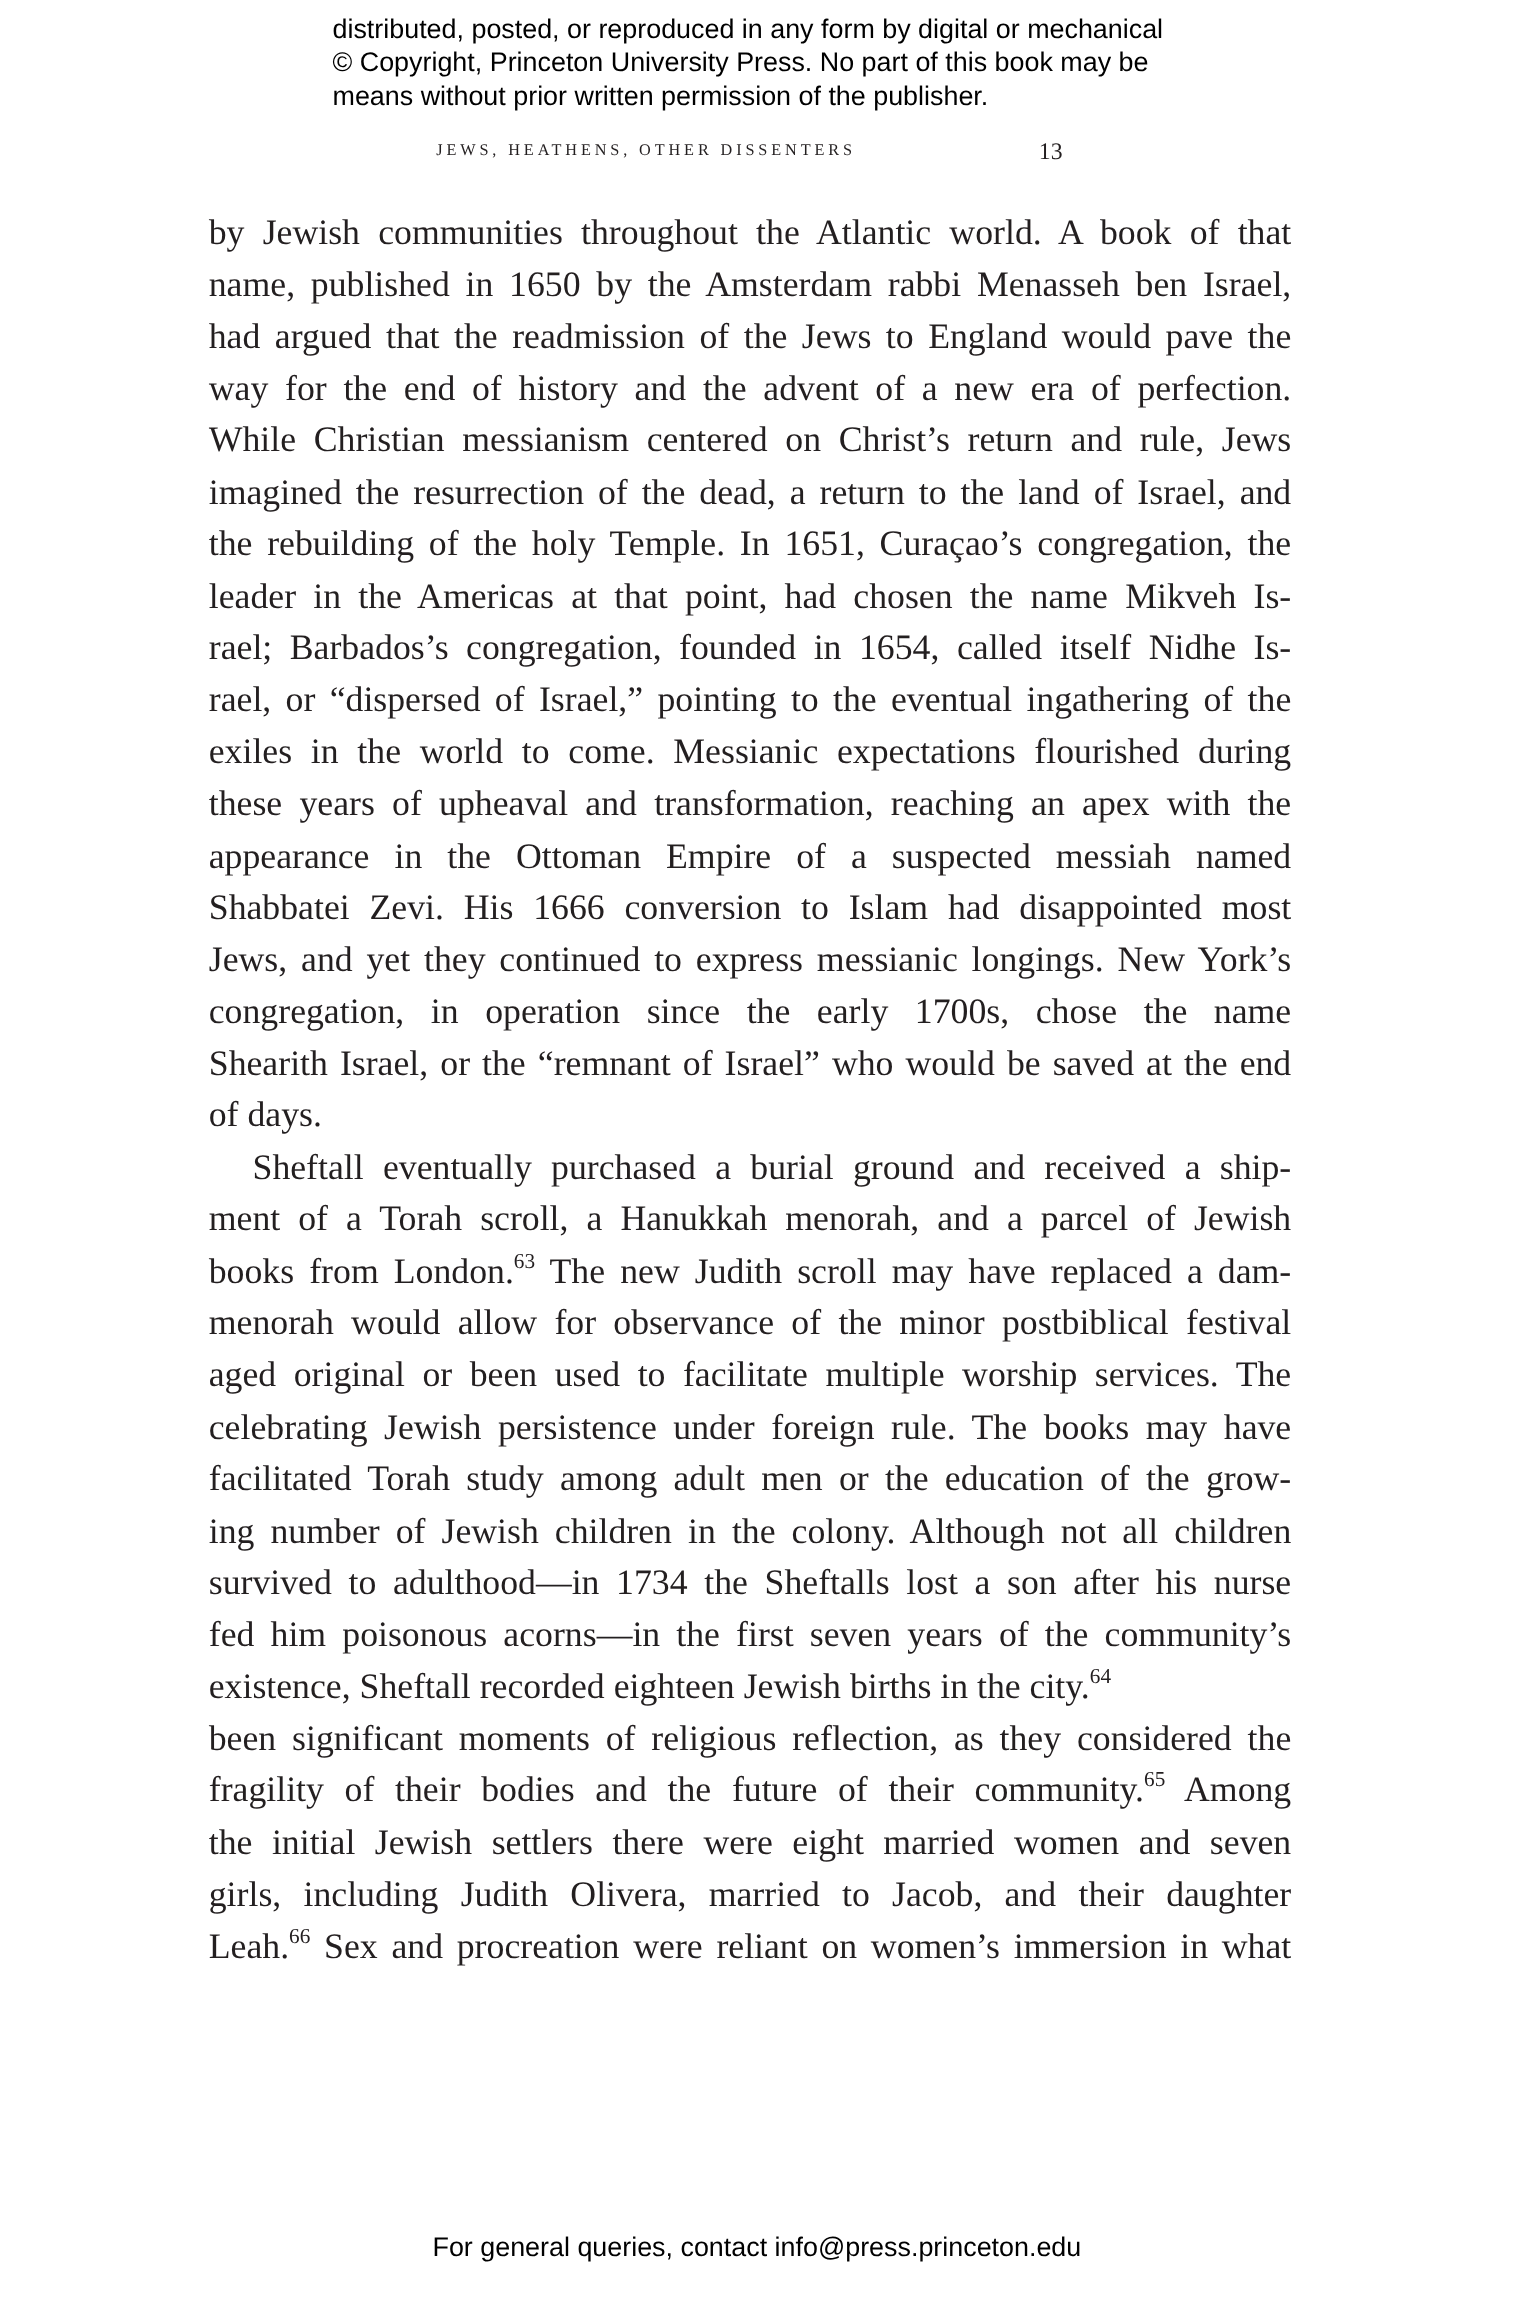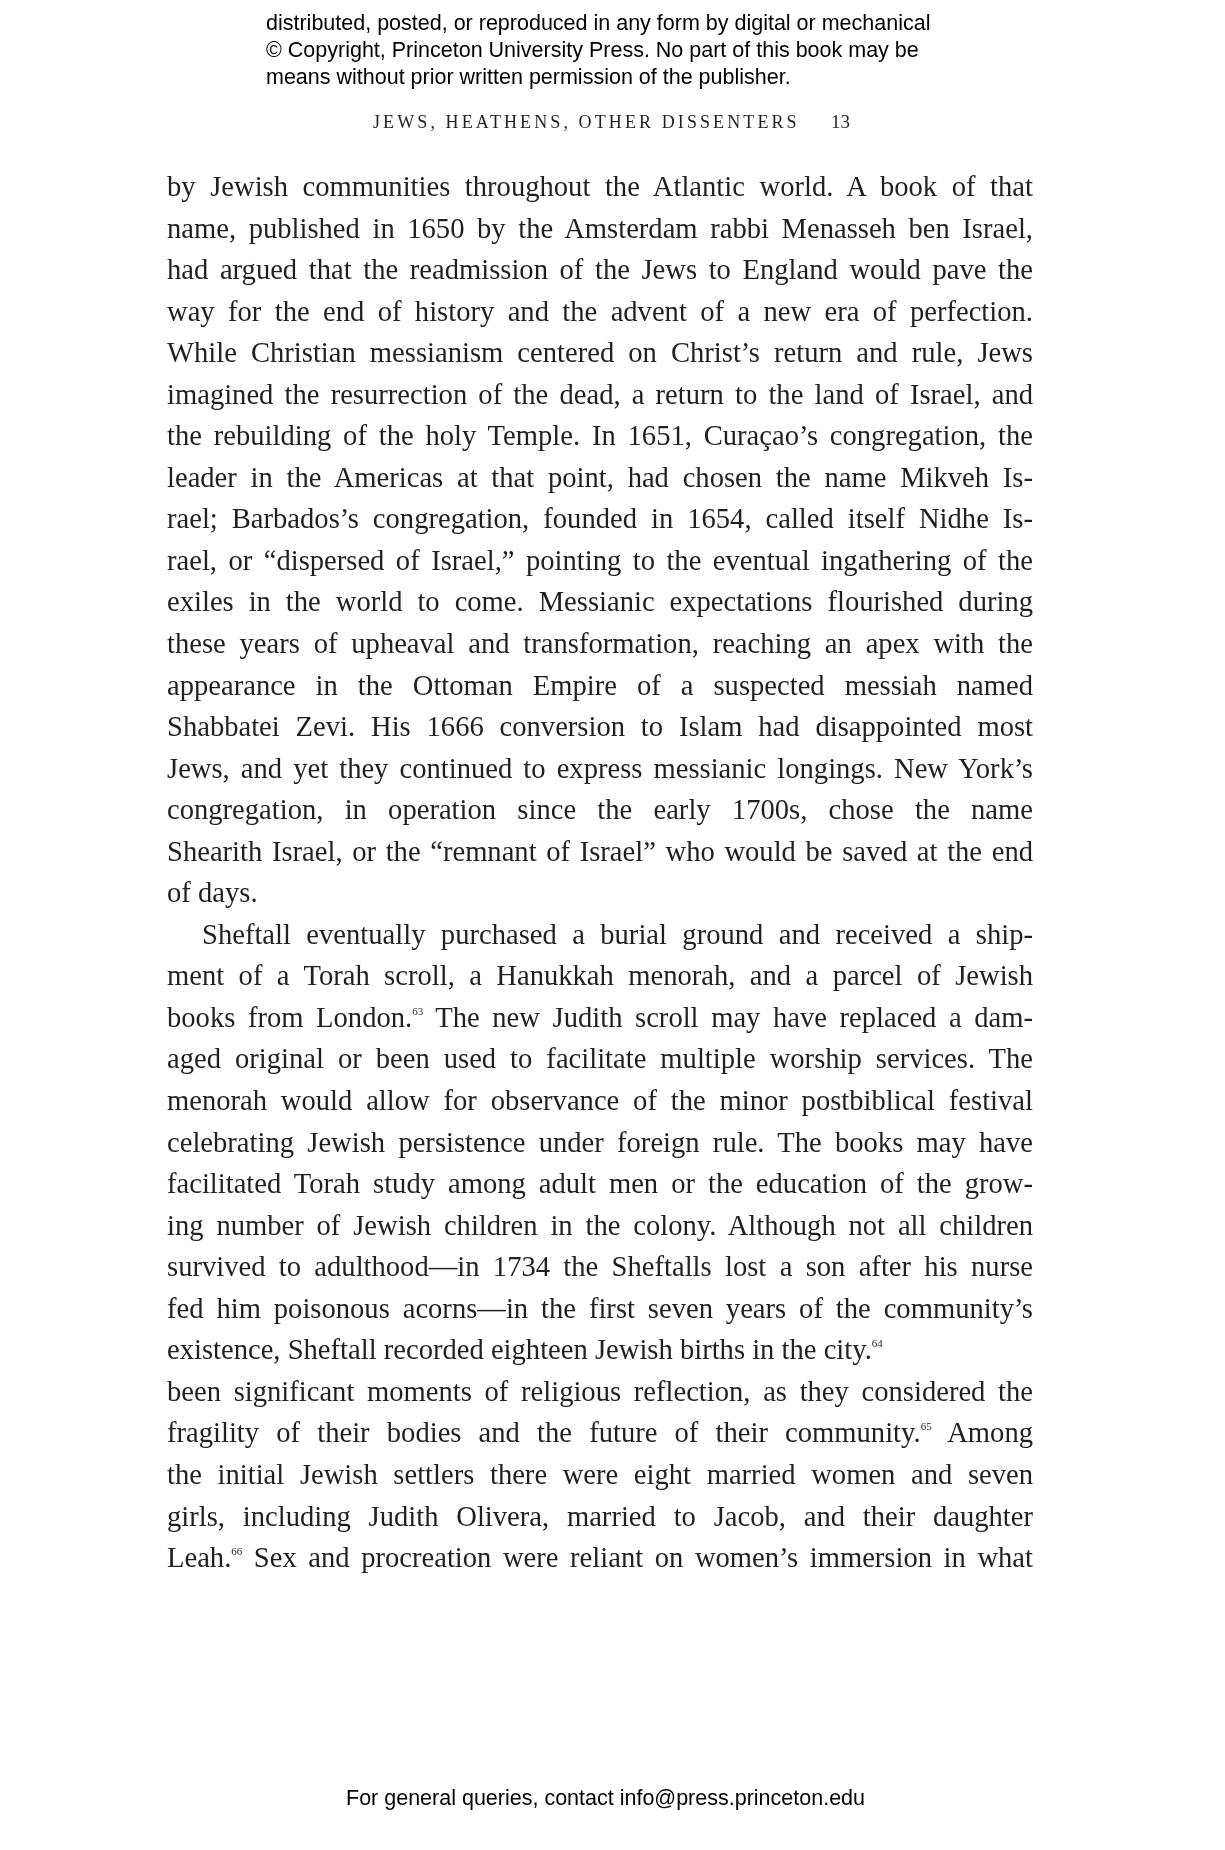--- a/index.html
+++ b/index.html
@@ -23,25 +23,24 @@
     font-size: 21.5px;
     line-height: 27px;
     color: #000000;
   }
   .copyright .cline { display: block; white-space: nowrap; }
   .running-head {
     position: absolute;
     left: 349px;
     top: 112px;
     font-family: "Liberation Serif", serif;
-    font-size: 18px;
+    font-size: 13px;
     letter-spacing: 3.1px;
     color: #231f20;
     white-space: nowrap;
-    margin-left: 24px;
   }
   .page-number {
     position: absolute;
     left: 831px;
     top: 111px;
     font-family: "Liberation Serif", serif;
     font-size: 19px;
     color: #231f20;
   }
   .body-text {
@@ -58,21 +57,21 @@
     display: block;
     height: 41.55px;
     white-space: nowrap;
     text-align: justify;
     text-align-last: justify;
     overflow: visible;
   }
   .line.last { text-align-last: left; }
   .line.indent { text-indent: 35px; }
   sup.fn {
-    font-size: 11px;
+    font-size: 17px;
     vertical-align: 0;
     position: relative;
     top: -12px;
     line-height: 0;
   }
   .footer {
     position: absolute;
     left: 346px;
     top: 1786px;
     font-family: "Liberation Sans", sans-serif;
@@ -108,22 +107,22 @@
   <span class="line" style="white-space: normal; overflow: hidden;"><span>these years of upheaval and transformation, reaching an apex with the</span></span>
   <span class="line" style="white-space: normal; overflow: hidden;"><span>appearance in the Ottoman Empire of a suspected messiah named</span></span>
   <span class="line" style="white-space: normal; overflow: hidden;"><span>Shabbatei Zevi. His 1666 conversion to Islam had disappointed most</span></span>
   <span class="line" style="white-space: normal; overflow: hidden;"><span>Jews, and yet they continued to express messianic longings. New York’s</span></span>
   <span class="line" style="white-space: normal; overflow: hidden;"><span>congregation, in operation since the early 1700s, chose the name</span></span>
   <span class="line" style="white-space: normal; overflow: hidden;"><span>Shearith Israel, or the “remnant of Israel” who would be saved at the end</span></span>
   <span class="line last" style="white-space: normal; overflow: hidden;"><span>of days.</span></span>
   <span class="line indent" style="white-space: normal; overflow: hidden;"><span>Sheftall eventually purchased a burial ground and received a ship-</span></span>
   <span class="line" style="white-space: normal; overflow: hidden;"><span>ment of a Torah scroll, a Hanukkah menorah, and a parcel of Jewish</span></span>
   <span class="line" style="white-space: normal; overflow: hidden;"><span>books from London.</span><sup class="fn">63</sup><span> The new Judith scroll may have replaced a dam-</span></span>
+  <span class="line" style="white-space: normal; overflow: hidden;"><span>menorah would allow for observance of the minor postbiblical festival</span></span>
   <span class="line" style="white-space: normal; overflow: hidden;"><span>aged original or been used to facilitate multiple worship services. The</span></span>
-  <span class="line" style="white-space: normal; overflow: hidden;"><span>menorah would allow for observance of the minor postbiblical festival</span></span>
   <span class="line" style="white-space: normal; overflow: hidden;"><span>celebrating Jewish persistence under foreign rule. The books may have</span></span>
   <span class="line" style="white-space: normal; overflow: hidden;"><span>facilitated Torah study among adult men or the education of the grow-</span></span>
   <span class="line" style="white-space: normal; overflow: hidden;"><span>ing number of Jewish children in the colony. Although not all children</span></span>
   <span class="line" style="white-space: normal; overflow: hidden;"><span>survived to adulthood—in 1734 the Sheftalls lost a son after his nurse</span></span>
   <span class="line" style="white-space: normal; overflow: hidden;"><span>fed him poisonous acorns—in the first seven years of the community’s</span></span>
   <span class="line last" style="white-space: normal; overflow: hidden;"><span>existence, Sheftall recorded eighteen Jewish births in the city.</span><sup class="fn">64</sup></span>
   <span class="line" style="white-space: normal; overflow: hidden;"><span>been significant moments of religious reflection, as they considered the</span></span>
   <span class="line" style="white-space: normal; overflow: hidden;"><span>fragility of their bodies and the future of their community.</span><sup class="fn">65</sup><span> Among</span></span>
   <span class="line" style="white-space: normal; overflow: hidden;"><span>the initial Jewish settlers there were eight married women and seven</span></span>
   <span class="line" style="white-space: normal; overflow: hidden;"><span>girls, including Judith Olivera, married to Jacob, and their daughter</span></span>

